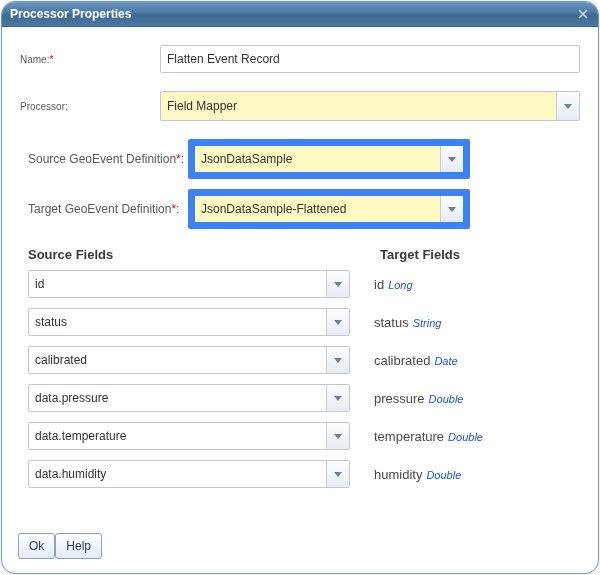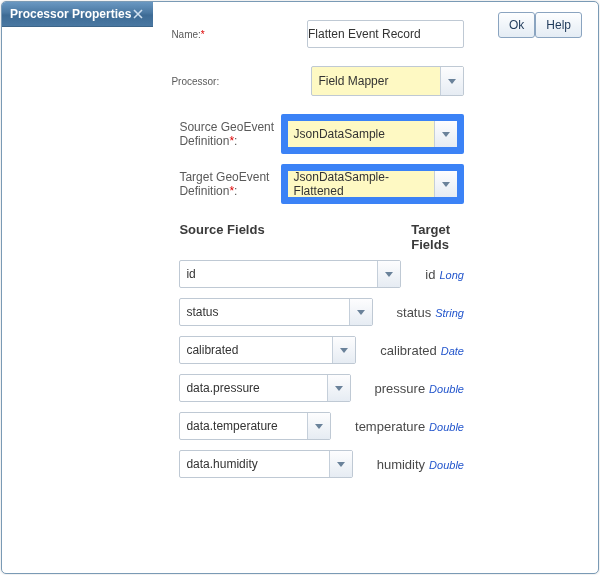--- a/index.html
+++ b/index.html
@@ -1,25 +1,25 @@
 <!DOCTYPE html>
 <html><head>
 <meta charset="utf-8">
 <style>
 html,body{margin:0;padding:0;font-family:Arial,Helvetica,sans-serif;font-size:12px;color:#333;background:#fff}
-.dialog{width:596px;height:571px;border:1px solid #7a9ab5;border-radius:5px;margin:1px auto;background:#fff;box-shadow:0 0 3px rgba(0,0,0,.15);display:flex;flex-direction:row;overflow:hidden}
+.dialog{width:596px;height:571px;border:1px solid #7a9ab5;border-radius:14px;margin:1px auto;background:#fff;box-shadow:0 0 3px rgba(0,0,0,.15);display:flex;flex-direction:column;overflow:hidden}
 .titlebar{height:24px;background:linear-gradient(#6a98c2,#4a78a2 45%,#3d6b95 55%,#4a78a2);color:#fff;font-weight:bold;font-size:12px;display:flex;align-items:center;padding:0 8px;border-bottom:1px solid #3d6589}
 .titlebar .spacer{flex:1}
 .close{width:14px;height:14px;cursor:pointer;display:flex;align-items:center;justify-content:center}
 .close svg{width:10px;height:10px}
 .body{padding:18px 18px 8px 18px;flex:1;overflow:auto}
 .row{display:flex;align-items:center;margin-bottom:18px}
 .lbl{width:140px;color:#5a5a5a;font-size:10px}
 .req{color:#d00}
-.input{flex:1;height:26px;border:1px solid #bfc9d4;border-radius:2px;padding:0 0;font-size:12px;color:#333;background:#fff}
+.input{flex:1;height:26px;border:1px solid #bfc9d4;border-radius:2px;padding:0 6px;font-size:12px;color:#333;background:#fff}
 .combo{flex:1;height:28px;border:1px solid #bfc9d4;border-radius:2px;display:flex;align-items:center;background:#fef9c3}
 .combo-text{flex:1;padding:0 6px;font-size:12px;color:#333}
 .combo-btn{width:22px;height:100%;border-left:1px solid #c5cfda;background:linear-gradient(#fdfdfe,#e6ecf3);display:flex;align-items:center;justify-content:center;cursor:pointer}
 .tri{width:0;height:0;border-left:4px solid transparent;border-right:4px solid transparent;border-top:5px solid #6a829a}
 .subrow{display:flex;align-items:center;margin:8px 0 10px 8px}
 .sublbl{width:160px;color:#5a5a5a;font-size:12px;line-height:14px}
 .sublbl .req{color:#d00}
 .subcombo{width:268px;height:26px;border:7px solid #3b82f6;border-radius:2px;display:flex;align-items:center;background:#fef9c3}
 .mapHeader{display:flex;margin:18px 0 6px 8px;font-weight:bold;color:#3a3a3a;font-size:13px}
 .mapHeader .left{width:352px}

